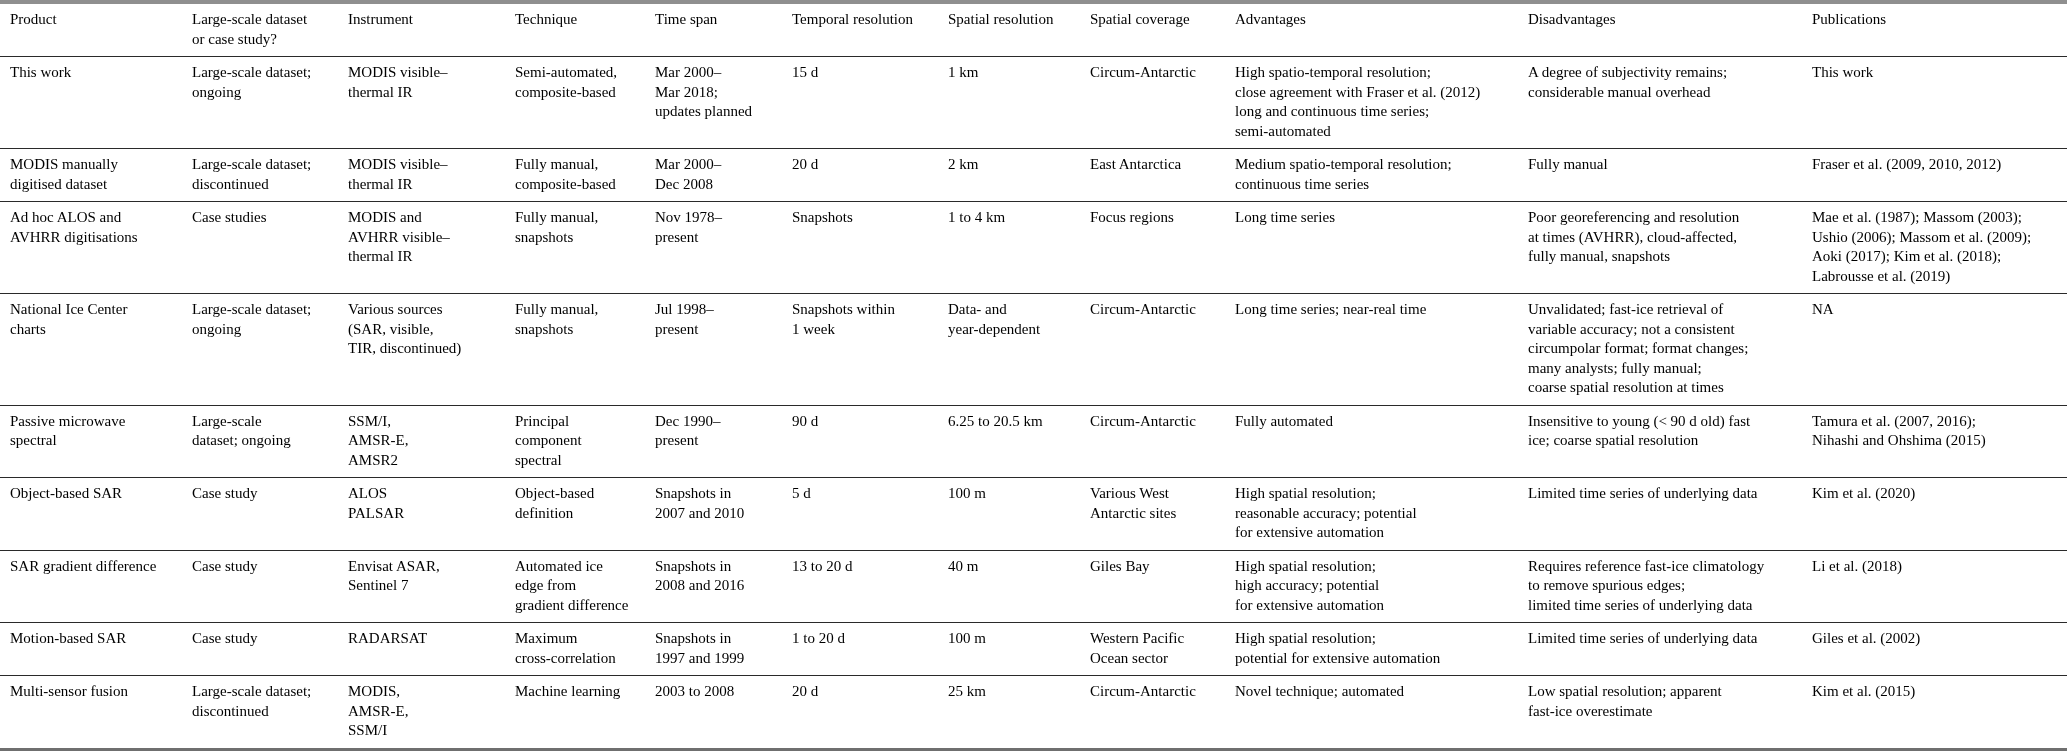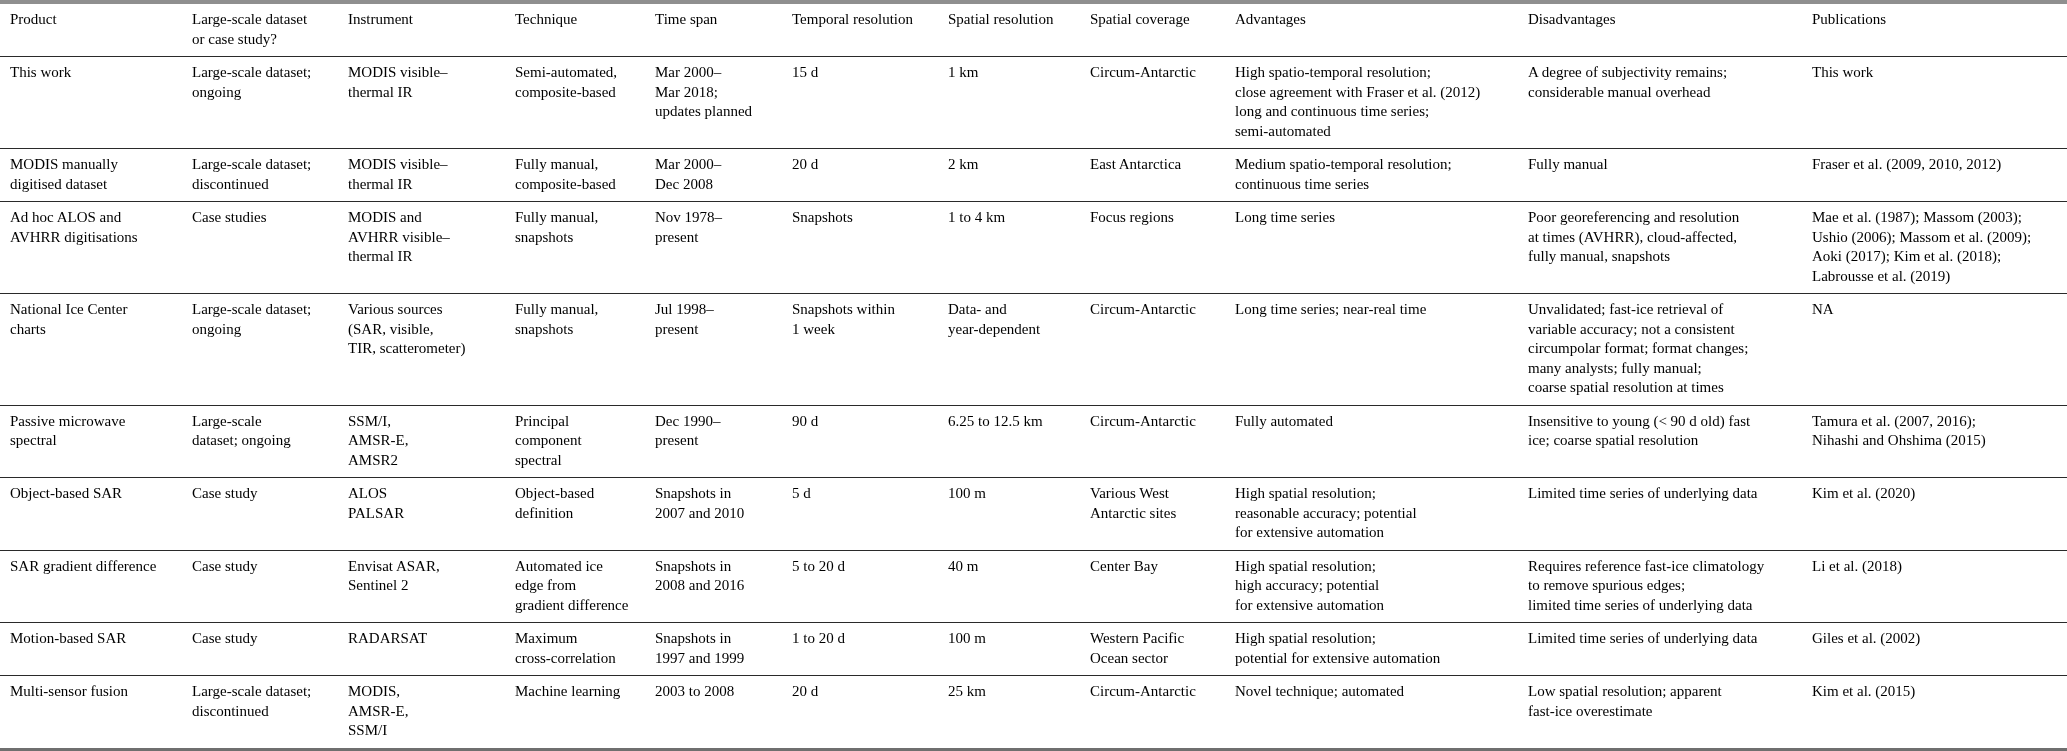--- a/index.html
+++ b/index.html
@@ -162,21 +162,21 @@
 Aoki (2017); Kim et al. (2018);
 Labrousse et al. (2019)</td>
         </tr>
         <tr>
           <td>National Ice Center
 charts</td>
           <td>Large-scale dataset;
 ongoing</td>
           <td>Various sources
 (SAR, visible,
-TIR, scatterometer)</td>
+TIR, discontinued)</td>
           <td>Fully manual,
 snapshots</td>
           <td>Jul 1998–
 present</td>
           <td>Snapshots within
 1 week</td>
           <td>Data- and
 year-dependent</td>
           <td>Circum-Antarctic</td>
           <td>Long time series; near-real time</td>
@@ -194,21 +194,21 @@
 dataset; ongoing</td>
           <td>SSM/I,
 AMSR-E,
 AMSR2</td>
           <td>Principal
 component
 spectral</td>
           <td>Dec 1990–
 present</td>
           <td>90 d</td>
-          <td>6.25 to 12.5 km</td>
+          <td>6.25 to 20.5 km</td>
           <td>Circum-Antarctic</td>
           <td>Fully automated</td>
           <td>Insensitive to young (&lt; 90 d old) fast
 ice; coarse spatial resolution</td>
           <td>Tamura et al. (2007, 2016);
 Nihashi and Ohshima (2015)</td>
         </tr>
         <tr>
           <td>Object-based SAR</td>
           <td>Case study</td>
@@ -225,29 +225,29 @@
           <td>High spatial resolution;
 reasonable accuracy; potential
 for extensive automation</td>
           <td>Limited time series of underlying data</td>
           <td>Kim et al. (2020)</td>
         </tr>
         <tr>
           <td>SAR gradient difference</td>
           <td>Case study</td>
           <td>Envisat ASAR,
-Sentinel 2</td>
+Sentinel 7</td>
           <td>Automated ice
 edge from
 gradient difference</td>
           <td>Snapshots in
 2008 and 2016</td>
-          <td>5 to 20 d</td>
+          <td>13 to 20 d</td>
           <td>40 m</td>
-          <td>Center Bay</td>
+          <td>Giles Bay</td>
           <td>High spatial resolution;
 high accuracy; potential
 for extensive automation</td>
           <td>Requires reference fast-ice climatology
 to remove spurious edges;
 limited time series of underlying data</td>
           <td>Li et al. (2018)</td>
         </tr>
         <tr>
           <td>Motion-based SAR</td>

